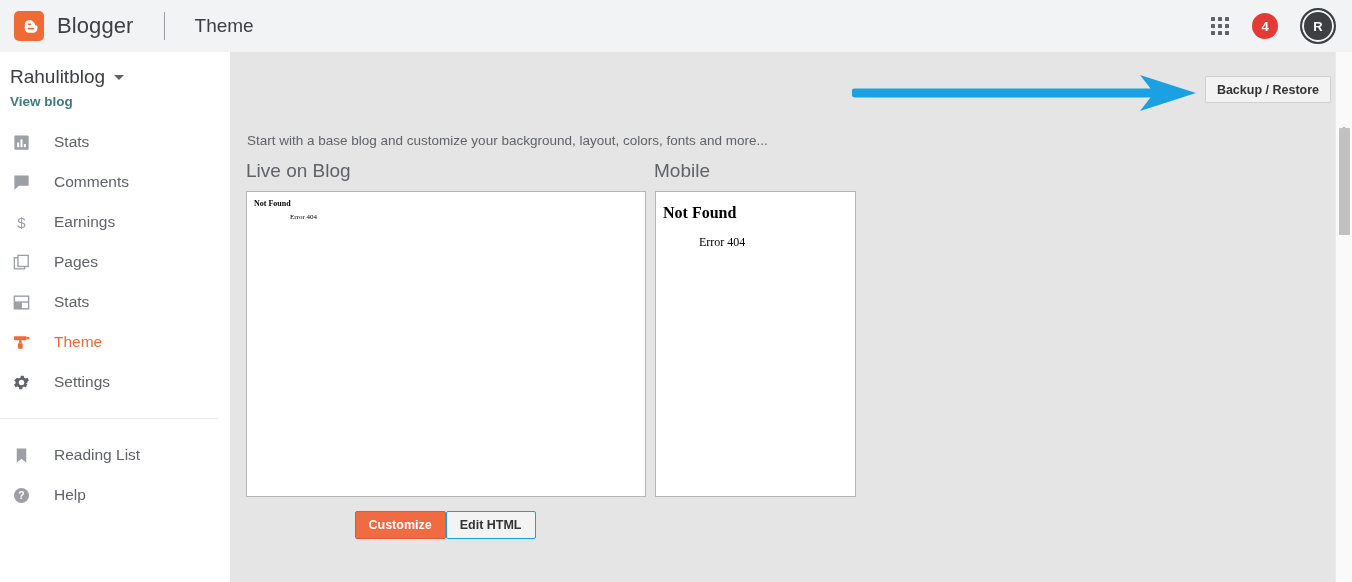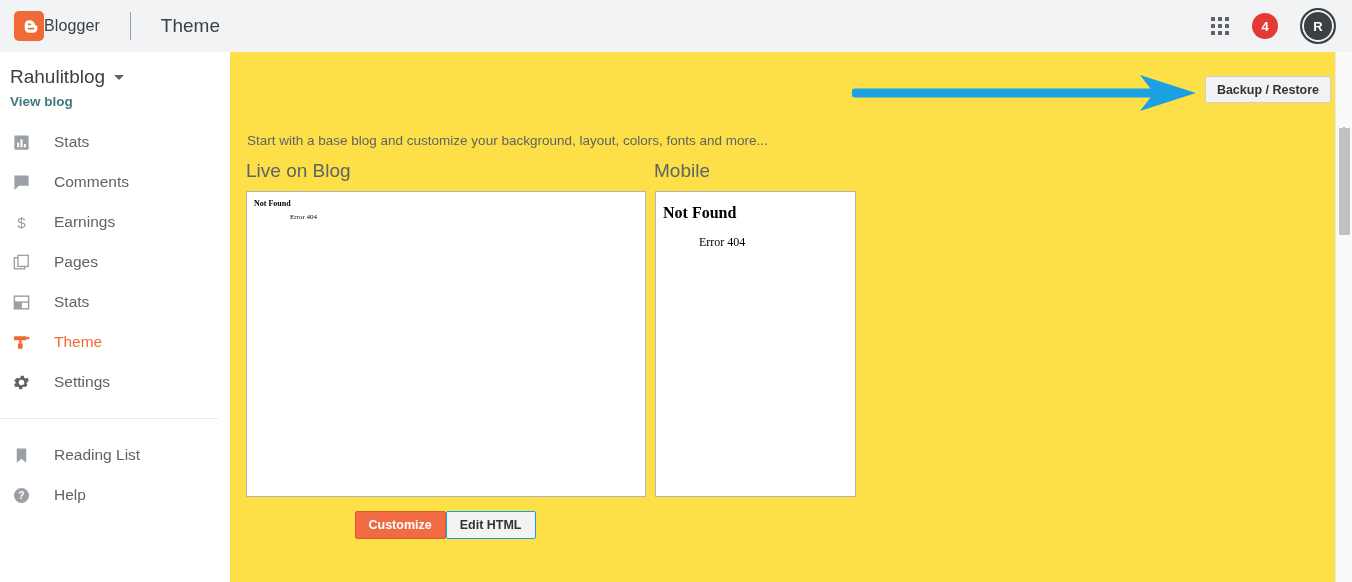--- a/index.html
+++ b/index.html
@@ -42,22 +42,23 @@
     height: 30px;
     border-radius: 5px;
     background: #f06a35;
     display: flex;
     align-items: center;
     justify-content: center;
     flex: none;
   }
   .brand-logo svg { display:block; }
   .brand-name {
-    font-size: 16px;
+    font-size: 22px;
     color: #3c4043;
+    margin-left: 13px;
     letter-spacing: .1px;
     white-space: nowrap;
   }
   .brand-sep {
     width: 1px;
     height: 28px;
     background: #9aa0a6;
     margin: 0 30px 0 30px;
   }
   .page-title {
@@ -171,21 +172,21 @@
     background: #e8eaed;
     margin: 16px 12px 16px 0;
   }
 
   
   .content {
     position: absolute;
     top: 52px; left: 230px;
     width: 1122px;
     height: 530px;
-    background: #fde047;
+    background: #e5e5e5;
   }
   .backup-btn {
     position: absolute;
     right: 21px;
     top: 24px;
     height: 27px;
     padding: 0 11px;
     background: #f3f3f3;
     border: 1px solid #cfcfcf;
     border-radius: 2px;

